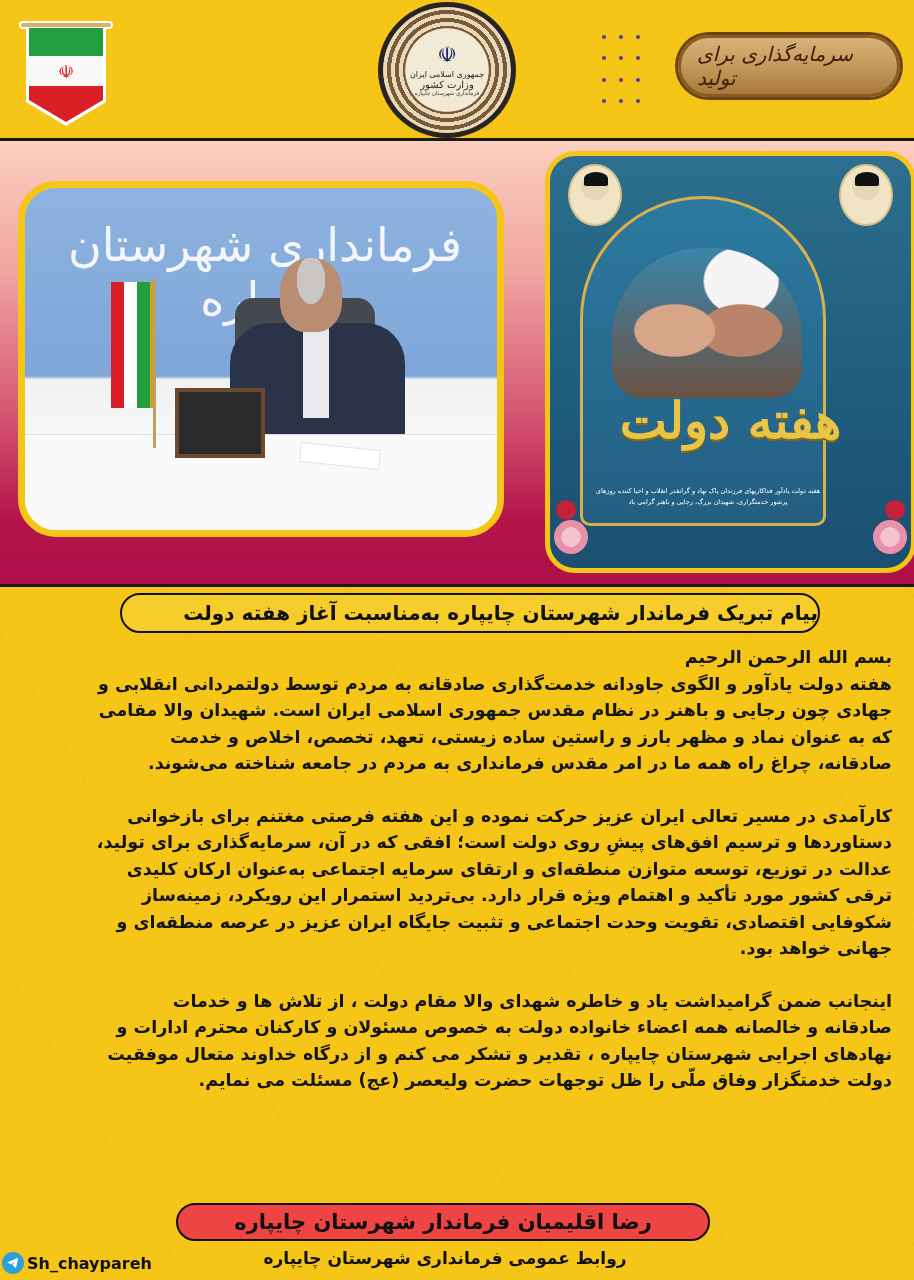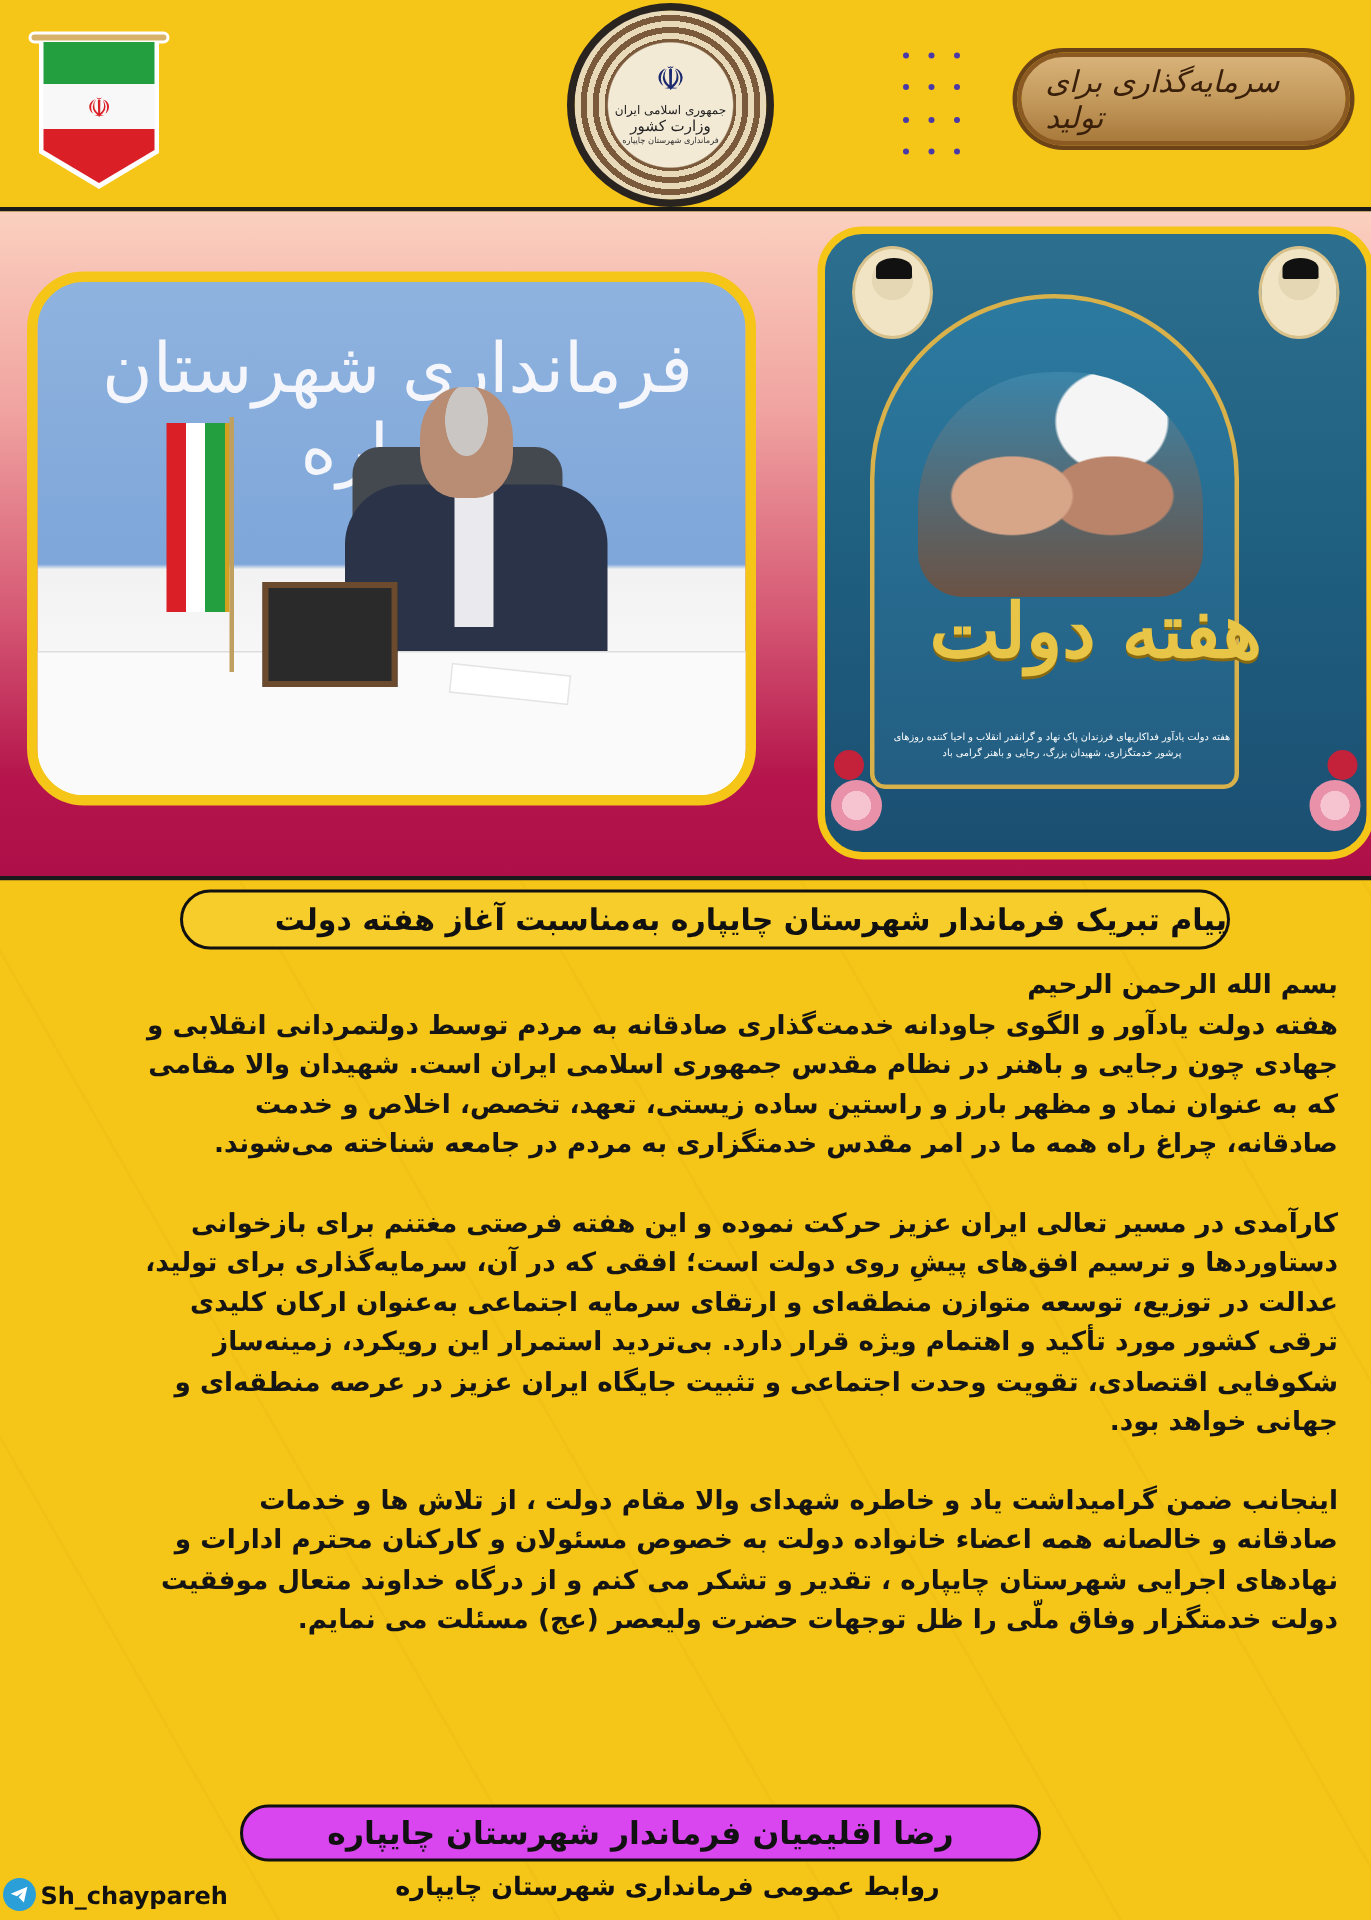--- a/index.html
+++ b/index.html
@@ -171,22 +171,22 @@
     font-size: 20px; font-weight: bold; direction: rtl; color: #111;
   }
   .body-text {
     position: absolute; left: 22px; top: 644px; width: 870px;
     direction: rtl; text-align: right; font-size: 17.5px; font-weight: bold; line-height: 26.5px;
     color: #151515;
   }
   .body-text p { margin: 0; }
   .body-text .para { margin-bottom: 26px; }
   .sign-pill {
-    position: absolute; left: 160px; top: 1203px; width: 534px; height: 38px;
-    border: 2px solid #111; border-radius: 19px; background: #d946ef;
+    position: absolute; left: 176px; top: 1203px; width: 534px; height: 38px;
+    border: 2px solid #111; border-radius: 19px; background: #ef4444;
     display: flex; align-items: center; justify-content: center;
   }
   .sign-pill span { font-size: 21px; font-weight: bold; direction: rtl; }
   .footer-credit {
     position: absolute; left: 210px; top: 1248px; width: 470px; text-align: center;
     direction: rtl; font-size: 17px; font-weight: bold;
   }
   .telegram {
     position: absolute; left: 2px; top: 1250px; height: 26px; display: flex; align-items: center; gap: 3px;
   }
@@ -271,21 +271,21 @@
 <div class="title-pill">
   <span>پیام تبریک فرماندار شهرستان چایپاره به‌مناسبت آغاز هفته دولت</span>
 </div>
 
 <div class="body-text">
   <p>بسم الله الرحمن الرحیم</p>
   <div class="para">
     <p>هفته دولت یادآور و الگوی جاودانه خدمت‌گذاری صادقانه به مردم توسط دولتمردانی انقلابی و</p>
     <p>جهادی چون رجایی و باهنر در نظام مقدس جمهوری اسلامی ایران است. شهیدان والا مقامی</p>
     <p>که به عنوان نماد و مظهر بارز و راستین ساده زیستی، تعهد، تخصص، اخلاص و خدمت</p>
-    <p>صادقانه، چراغ راه همه ما در امر مقدس خدمتگزاری به مردم در جامعه شناخته می‌شوند.</p>
+    <p>صادقانه، چراغ راه همه ما در امر مقدس فرمانداری به مردم در جامعه شناخته می‌شوند.</p>
   </div>
   <div class="para">
     <p>کارآمدی در مسیر تعالی ایران عزیز حرکت نموده و این هفته فرصتی مغتنم برای بازخوانی</p>
     <p>دستاوردها و ترسیم افق‌های پیشِ روی دولت است؛ افقی که در آن، سرمایه‌گذاری برای تولید،</p>
     <p>عدالت در توزیع، توسعه متوازن منطقه‌ای و ارتقای سرمایه اجتماعی به‌عنوان ارکان کلیدی</p>
     <p>ترقی کشور مورد تأکید و اهتمام ویژه قرار دارد. بی‌تردید استمرار این رویکرد، زمینه‌ساز</p>
     <p>شکوفایی اقتصادی، تقویت وحدت اجتماعی و تثبیت جایگاه ایران عزیز در عرصه منطقه‌ای و</p>
     <p>جهانی خواهد بود.</p>
   </div>
   <div class="para">

